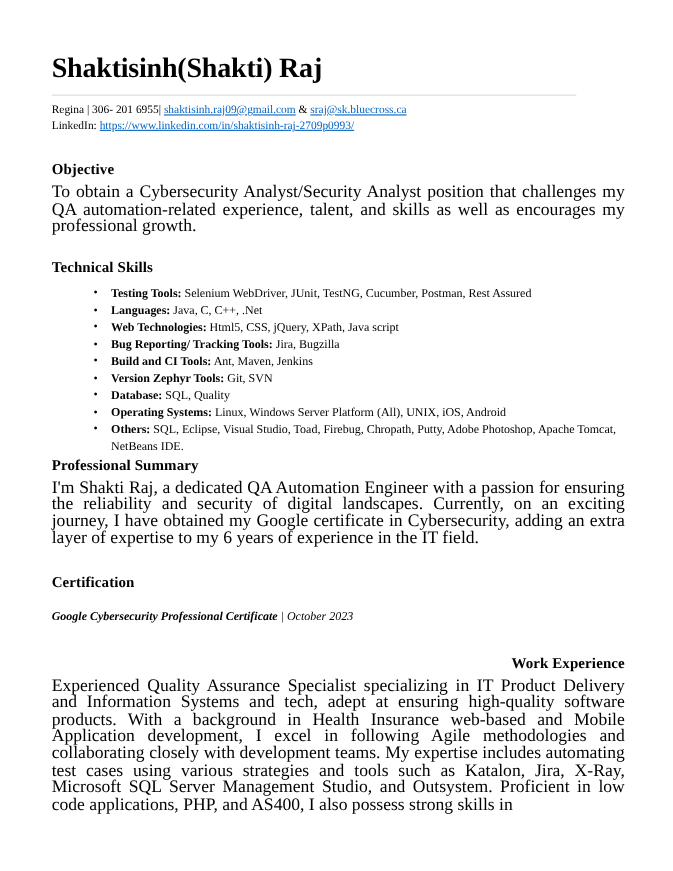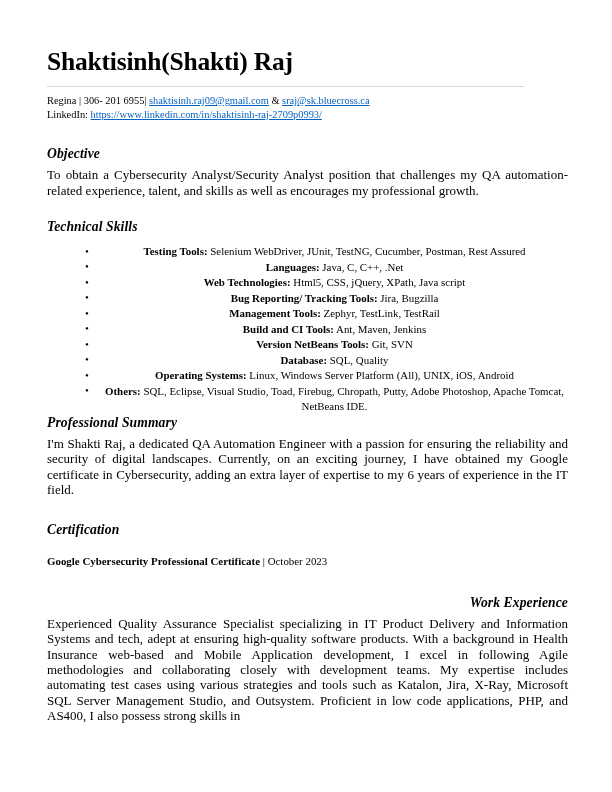--- a/index.html
+++ b/index.html
@@ -45,46 +45,45 @@
   .contact a, .link {
     color: #0563c1;
     text-decoration: underline;
     word-break: break-all;
   }
   .sec-h {
     font-size: 13.6px;
     font-weight: bold;
     margin: 0;
     letter-spacing: 0.1px;
-    font-style: italic;
   }
   .sec-objective { margin-top: 24px; }
   .sec-skills { margin-top: 21px; }
   .sec-summary { }
   .sec-cert { margin-top: 25px; }
   .sec-work { margin-top: 25px; text-align: right; }
 
   p.body {
-    font-size: 13px;
+    font-size: 16px;
     line-height: 15.4px;
     text-align: justify;
     margin: 5px 0 0 0;
   }
   ul.skills {
     margin: 9px 0 0 0;
     padding: 0 0 0 38px;
     list-style: none;
   }
   ul.skills li {
     font-size: 10.9px;
     line-height: 15.5px;
     margin: 0;
     padding-left: 16px;
     position: relative;
-    text-align: center;
+    text-align: left;
   }
   ul.skills li::before {
     content: "\2022";
     position: absolute;
     left: 0;
     top: -0.5px;
     font-size: 11px;
     line-height: 15.5px;
   }
   ul.skills li b { font-weight: bold; }
@@ -101,20 +100,21 @@
     line-height: 1;
   }
   .emoji-lock { color: #e8a317; }
   .emoji-rocket { color: #ef5e7a; }
   .summary-para { margin-top: 15px; }
 
   .cert-line {
     font-size: 10.9px;
     line-height: 15.4px;
     margin: 16px 0 0 0;
+    font-style: italic;
   }
   .cert-line b { font-weight: bold; }
 
   .job-line {
     font-size: 10.9px;
     font-weight: bold;
     line-height: 15.4px;
     margin: 17px 0 0 0;
   }
   .job-para { margin-top: 15px; }
@@ -138,23 +138,22 @@
 
   <h2 class="sec-h sec-objective">Objective</h2>
   <p class="body">To obtain a Cybersecurity Analyst/Security Analyst position that challenges my QA automation-related experience, talent, and skills as well as encourages my professional growth.</p>
 
   <h2 class="sec-h sec-skills">Technical Skills</h2>
   <ul class="skills">
     <li><b>Testing Tools:</b><span> Selenium WebDriver, JUnit, TestNG, Cucumber, Postman, Rest Assured</span></li>
     <li><b>Languages:</b><span> Java, C, C++, .Net</span></li>
     <li><b>Web Technologies:</b><span> Html5, CSS, jQuery, XPath, Java script</span></li>
     <li><b>Bug Reporting/ Tracking Tools:</b><span> Jira, Bugzilla</span></li>
-    <li><b>Management Tools:</b><span> Zephyr, TestLink, TestRail</span></li>
     <li><b>Build and CI Tools:</b><span> Ant, Maven, Jenkins</span></li>
-    <li><b>Version NetBeans Tools:</b><span> Git, SVN</span></li>
+    <li><b>Version Zephyr Tools:</b><span> Git, SVN</span></li>
     <li><b>Database:</b><span> SQL, Quality</span></li>
     <li><b>Operating Systems:</b><span> Linux, Windows Server Platform (All), UNIX, iOS, Android</span></li>
     <li><b>Others:</b><span> SQL, Eclipse, Visual Studio, Toad, Firebug, Chropath, Putty, Adobe Photoshop, Apache Tomcat, NetBeans IDE.</span></li>
   </ul>
 
   <h2 class="sec-h sec-summary">Professional Summary</h2>
   <p class="body summary-para">I'm Shakti Raj, a dedicated QA Automation Engineer with a passion for ensuring the reliability and security of digital landscapes. Currently, on an exciting journey, I have obtained my Google certificate in Cybersecurity, adding an extra layer of expertise to my 6 years of experience in the IT field.</p>
 
   <h2 class="sec-h sec-cert">Certification</h2>
   <div class="cert-line">

